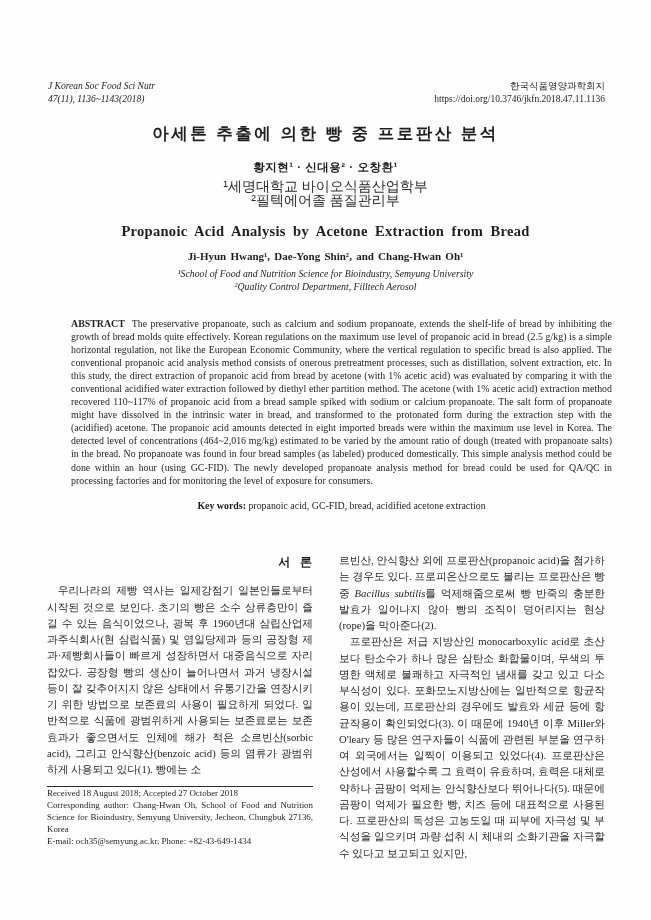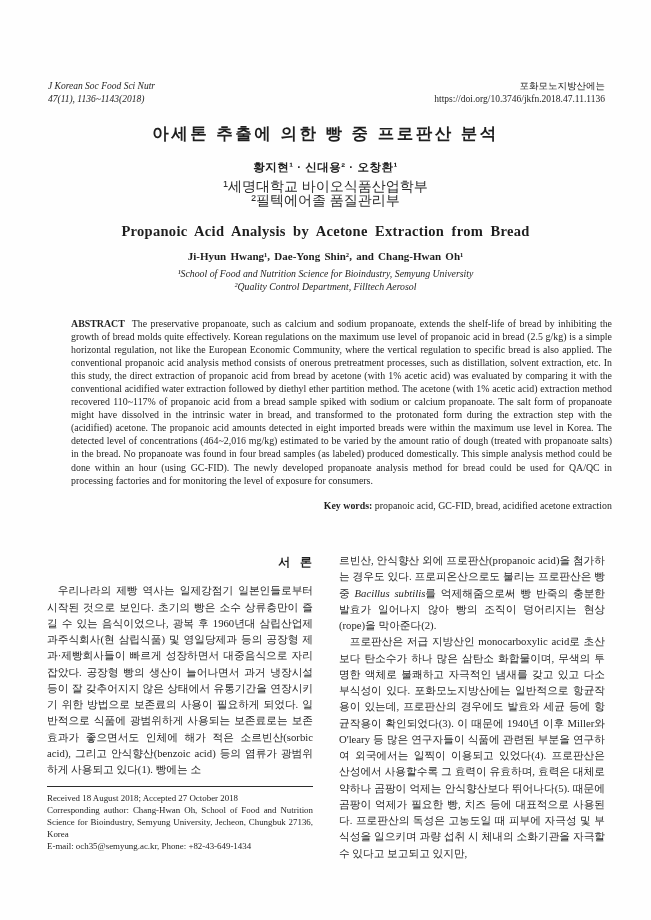--- a/index.html
+++ b/index.html
@@ -50,21 +50,21 @@
     margin-top:5px;
     font-size:9.8px; font-style:italic; line-height:13px;
   }
   
   .abstract {
     position:absolute; top:317px; left:71px; width:541px;
     font-size:9.9px; line-height:13.05px;
     text-align:justify;
   }
   .abstract-label { font-weight:bold; padding-right:7px; }
-  .keywords { margin-top:12px; text-align:right; }
+  .keywords { margin-top:12px; text-align:center; }
   .keywords-label { font-weight:bold; }
   
   .body-cols {
     position:absolute; top:552px; left:47px; width:558px;
     display:flex; gap:26px;
   }
   .col {
     width:266px;
     font-size:10.7px; line-height:16.25px;
     text-align:justify;
@@ -75,38 +75,37 @@
     font-size:12px; letter-spacing:1px;
     margin:2px 0 12px 0;
     white-space:pre;
   }
   .para { margin:0; text-indent:1em; }
   .para.no-indent { text-indent:0; }
   
   .footnote {
     margin-top:9px;
     border-top:1.2px solid #2b2b2b;
-    padding-top:5px;
     font-size:8.9px; line-height:12px;
     text-align:justify;
   }
   .footnote div { margin:0; }
 </style>
 </head>
 <body>
 
 <div class="page">
 
   <div class="jheader">
     <div class="jheader-left">
       <div>J Korean Soc Food Sci Nutr</div>
       <div>47(11), 1136~1143(2018)</div>
     </div>
     <div class="jheader-right">
-      <div>포화모노지방산에는</div>
+      <div>한국식품영양과학회지</div>
       <div>https://doi.org/10.3746/jkfn.2018.47.11.1136</div>
     </div>
   </div>
 
   <div class="title-block">
     <div class="k-title">아세톤 추출에 의한 빵 중 프로판산 분석</div>
     <div class="k-authors">황지현¹ · 신대용² · 오창환¹</div>
     <div class="k-affil">
       <div>¹세명대학교 바이오식품산업학부</div>
       <div>²필텍에어졸 품질관리부</div>

